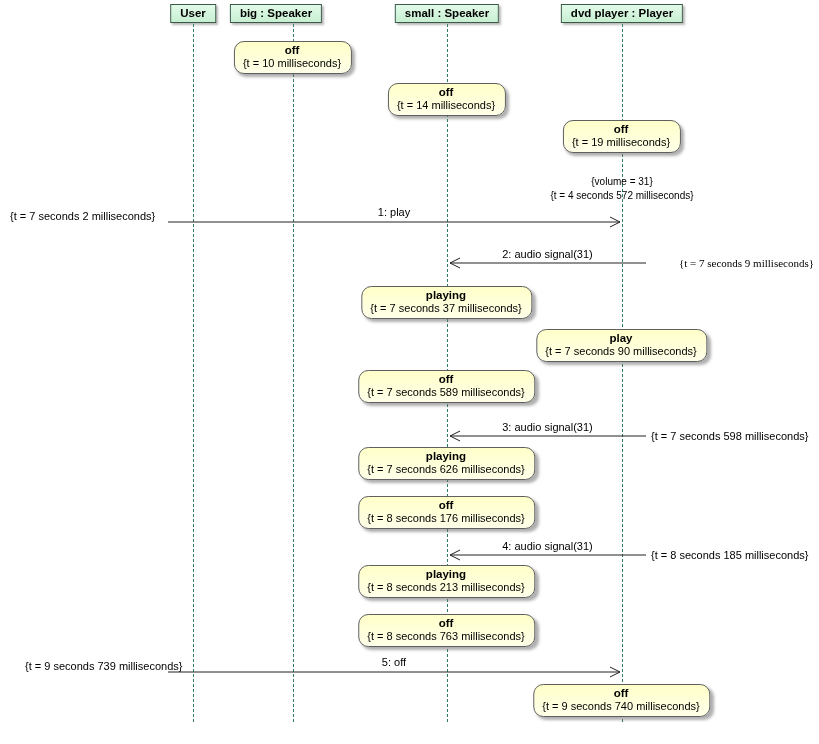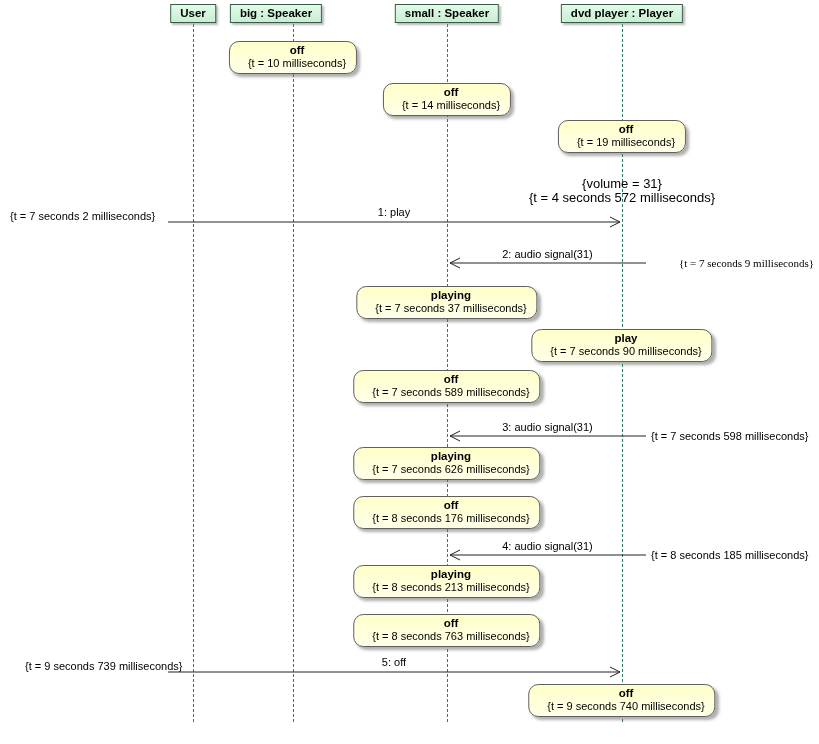--- a/index.html
+++ b/index.html
@@ -35,32 +35,32 @@
     white-space: nowrap;
   }
 
   .state {
     position: absolute;
     transform: translateX(-50%);
     background: linear-gradient(180deg, #ffffc9 0%, #ffffe9 100%);
     border: 1px solid #5f5f5f;
     border-radius: 10px;
     box-shadow: 3px 3px 3px rgba(110,110,110,0.55);
-    padding: 2px 10px 3px 18px;
+    padding: 2px 10px 3px 8px;
     text-align: center;
     white-space: nowrap;
     font-size: 11px;
     line-height: 13px;
   }
   .state-name { font-weight: bold; font-size: 11.5px; }
 
   .annotation {
     position: absolute;
     transform: translateX(-50%);
-    font-size: 13px;
+    font-size: 10px;
     white-space: nowrap;
     text-align: center;
   }
 
   .msg-label {
     position: absolute;
     font-size: 11px;
     text-align: center;
     white-space: nowrap;
   }

